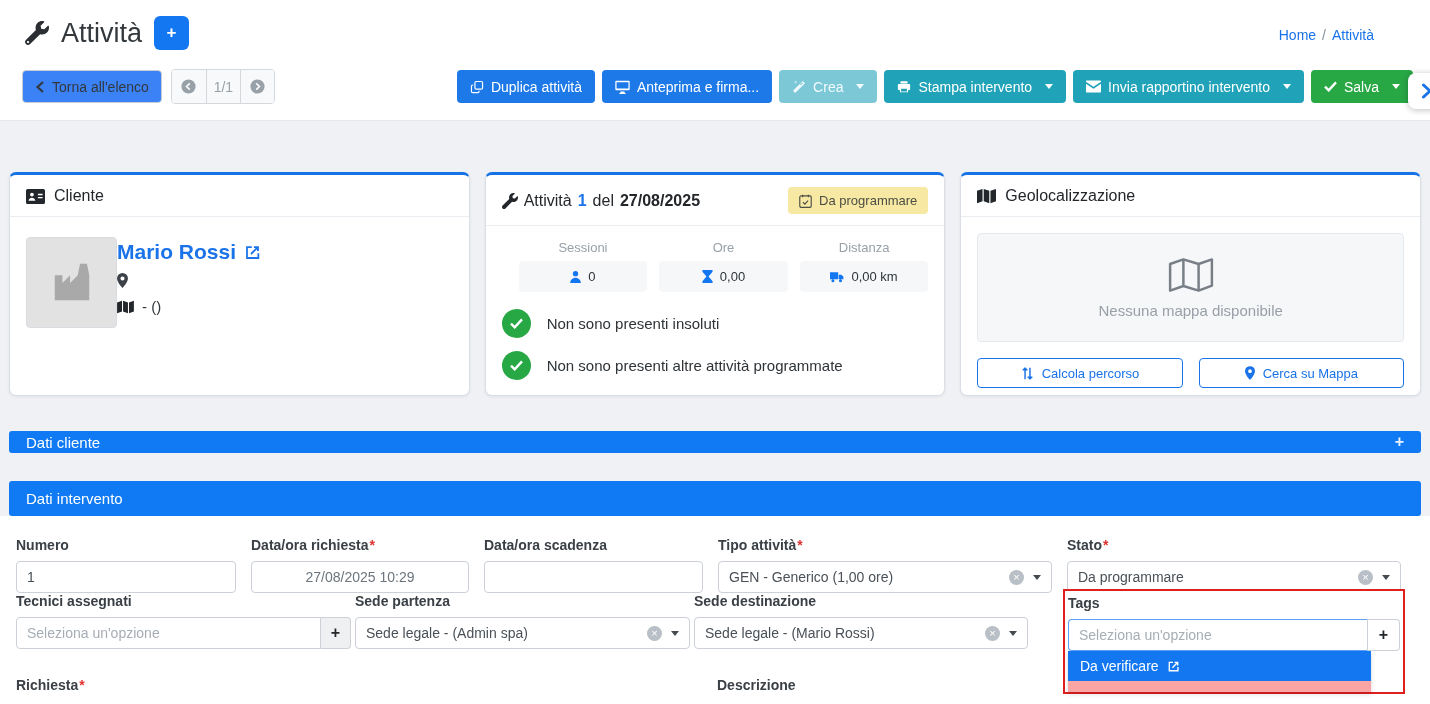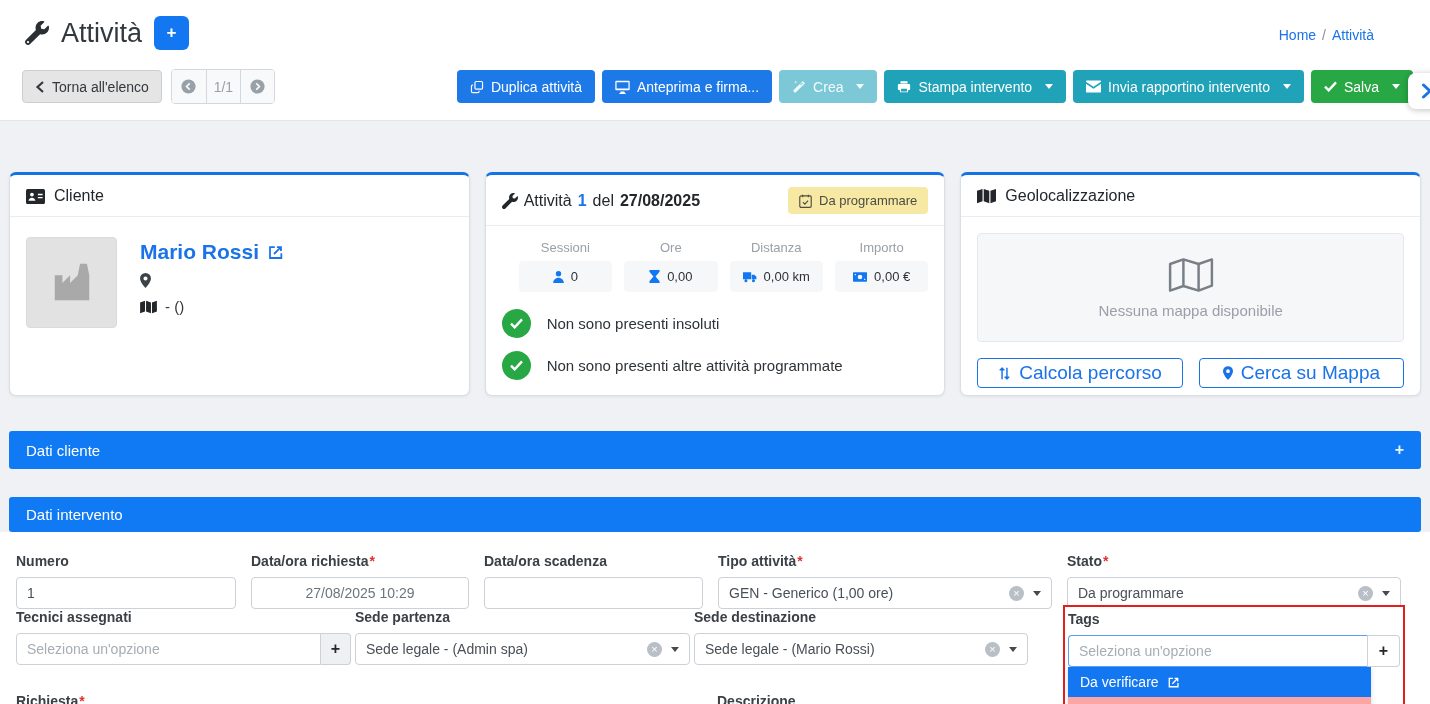--- a/index.html
+++ b/index.html
@@ -14,21 +14,21 @@
     border-radius:6px; font-size:17px; font-weight:bold; cursor:pointer; }
   .breadcrumb { position:absolute; right:56px; top:27px; font-size:14px; }
   .breadcrumb a { color:#1a73e8; text-decoration:none; }
   .crumb-sep { color:#8a9099; margin:0 6px; }
 
   
   .toolbar { display:flex; align-items:center; padding:19px 17px 16px 22px; background:#fff; }
   .btn { display:inline-flex; align-items:center; gap:7px; height:33px; padding:0 12px;
     border-radius:4px; border:1px solid transparent; font-size:14px; cursor:pointer; white-space:nowrap;
     font-family:"Liberation Sans", sans-serif; }
-  .btn-light { background:#e5e5e5; border-color:#c9ced4; color:#33383d; }
+  .btn-light { background:#3b82f6; border-color:#c9ced4; color:#33383d; }
   .btn-blue  { background:#1d79e8; color:#fff; }
   .btn-teal  { background:#20a3b8; color:#fff; }
   .btn-teal-disabled { background:#7cc8d7; color:#f2fbfd; cursor:default; }
   .btn-green { background:#28a745; color:#fff; }
   .caret { width:0; height:0; border-left:4px solid transparent; border-right:4px solid transparent;
     border-top:5px solid currentColor; margin-left:6px; }
   .pager { display:inline-flex; margin-left:9px; border:1px solid #d4d8dd; border-radius:4px; overflow:hidden; }
   .pager .seg { width:34px; height:33px; display:flex; align-items:center; justify-content:center;
     background:#f8f9fa; color:#98a0a8; border:none; cursor:pointer; }
   .pager .seg + .seg { border-left:1px solid #d4d8dd; }
@@ -44,21 +44,21 @@
   .card { flex:1; background:#fff; border:1px solid #dadfe6; border-top:3px solid #1673e6;
     border-radius:7px; height:224px; box-shadow:0 1px 3px rgba(40,50,60,.08); overflow:hidden; }
   .card-header { display:flex; align-items:center; gap:9px; padding:12px 16px 11px 16px;
     border-bottom:1px solid #e9ecf0; font-size:16px; color:#23272b; }
   .card-header .ico { color:#23272b; flex:none; display:flex; }
 
   
   .client-body { display:flex; padding:20px 16px; }
   .client-img { width:91px; height:91px; border:1px solid #d8dbe0; border-radius:4px; background:#e2e2e2;
     display:flex; align-items:center; justify-content:center; color:#ababab; }
-  .client-info { margin-left:23px; padding-top:3px; }
+  .client-info { padding-top:3px; }
   .client-name { font-size:21px; font-weight:bold; color:#1a73e8; text-decoration:none;
     display:inline-flex; align-items:center; gap:8px; }
   .client-pin { margin-top:9px; color:#3c4248; }
   .client-map-row { margin-top:6px; display:flex; align-items:center; gap:8px; font-size:15px; color:#33383d; }
 
   
   .act-header-left { display:flex; align-items:center; gap:6px; }
   .act-num { color:#1a73e8; font-weight:bold; }
   .act-date { font-weight:bold; }
   .status-badge { margin-left:auto; background:#f7e9a3; color:#4c4d44; border-radius:4px;
@@ -74,25 +74,25 @@
   .check-circle { width:29px; height:29px; border-radius:50%; background:#28a745; flex:none;
     display:flex; align-items:center; justify-content:center; color:#fff; }
 
   
   .geo-body { padding:16px; }
   .map-placeholder { background:#f6f7f9; border:1px solid #e5e8ec; border-radius:4px; height:109px;
     display:flex; flex-direction:column; align-items:center; justify-content:center; gap:8px; color:#787f87; }
   .map-placeholder-text { font-size:15px; color:#9aa0a8; }
   .geo-buttons { display:flex; gap:16px; margin-top:16px; }
   .btn-outline-blue { flex:1; height:30px; background:#fff; border:1px solid #1a73e8; color:#1a73e8;
-    border-radius:4px; font-size:19px; display:flex; align-items:center; justify-content:center;
+    border-radius:4px; font-size:13px; display:flex; align-items:center; justify-content:center;
     gap:8px; cursor:pointer; font-family:"Liberation Sans", sans-serif; }
 
   
-  .section-bar { height:38px; background:#0f7af3; border-radius:3px; color:#fff; display:flex;
+  .section-bar { height:22px; background:#0f7af3; border-radius:3px; color:#fff; display:flex;
     align-items:center; padding:0 17px; font-size:15px; cursor:pointer; }
   .bar-client { margin-top:35px; }
   .bar-intervention { margin-top:28px; height:35px; }
   .bar-plus { margin-left:auto; font-size:16px; font-weight:bold; color:#eaf2ff; }
 
   
   .form-panel { background:#fff; margin:0 -9px; padding:21px 25px 0 25px; height:181px; }
   .f-label { font-size:14px; font-weight:bold; color:#3a4046; margin-bottom:8px; }
   .req { color:#e03131; margin-left:1px; }
   .f-input { height:32px; width:100%; border:1px solid #ccd1d7; border-radius:4px; padding:0 10px;
@@ -342,31 +342,20 @@
           <div class="stat-label">Distanza</div>
           <div class="stat-box">
             <span class="ico">
               <svg width="14" height="12" viewBox="0 0 24 20" fill="#1277f0">
                   <path d="M0 2h14v12H0zM15 6h4.5L23 9.5V14h-8zM5 14a2.6 2.6 0 1 1 0 5.2A2.6 2.6 0 0 1 5 14zm13 0a2.6 2.6 0 1 1 0 5.2 2.6 2.6 0 0 1 0-5.2z"></path>
                 </svg>
             </span>
             <span>0,00 km</span>
           </div>
         </div>
-        <div class="stat">
-          <div class="stat-label">Importo</div>
-          <div class="stat-box">
-            <span class="ico">
-              <svg width="14" height="10" viewBox="0 0 24 16" fill="#1277f0">
-                  <path d="M1 0h22a1 1 0 0 1 1 1v14a1 1 0 0 1-1 1H1a1 1 0 0 1-1-1V1a1 1 0 0 1 1-1zm11 4a4 4 0 1 0 0 8 4 4 0 0 0 0-8zM3 3h2v2H3zm16 8h2v2h-2z" fill-rule="evenodd"></path>
-                </svg>
-            </span>
-            <span>0,00 €</span>
-          </div>
-        </div>
       </div>
       <div class="checks">
         <div class="check-row">
           <span class="check-circle">
             <svg width="13" height="11" viewBox="0 0 14 12" fill="none" stroke="#fff" stroke-width="2.6">
                 <path d="M1 6.2 5 10.2 13 1.5"></path>
               </svg>
           </span>
           <span>Non sono presenti insoluti</span>
         </div>

